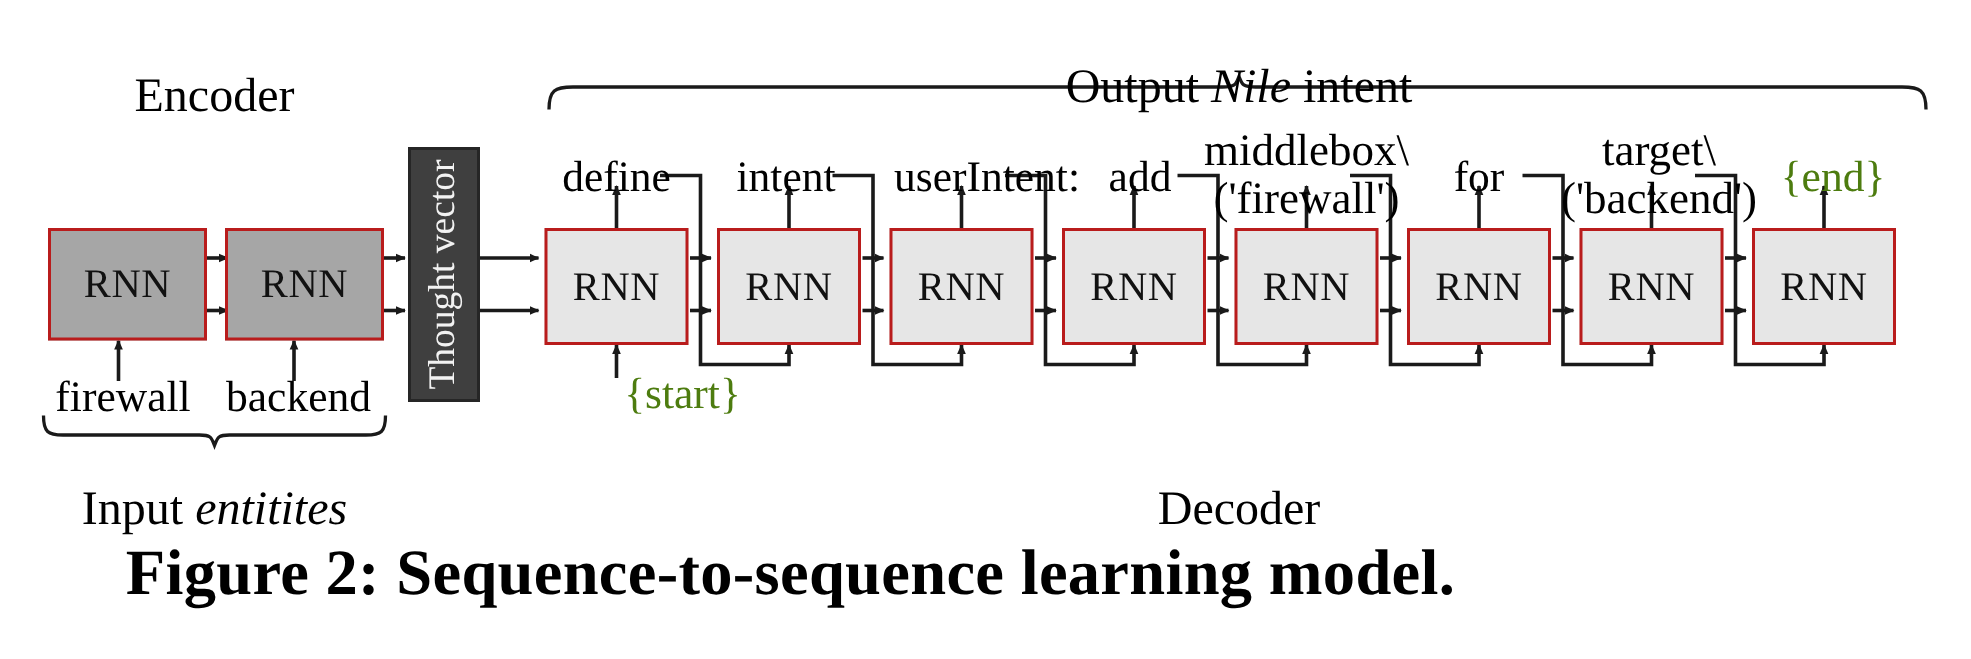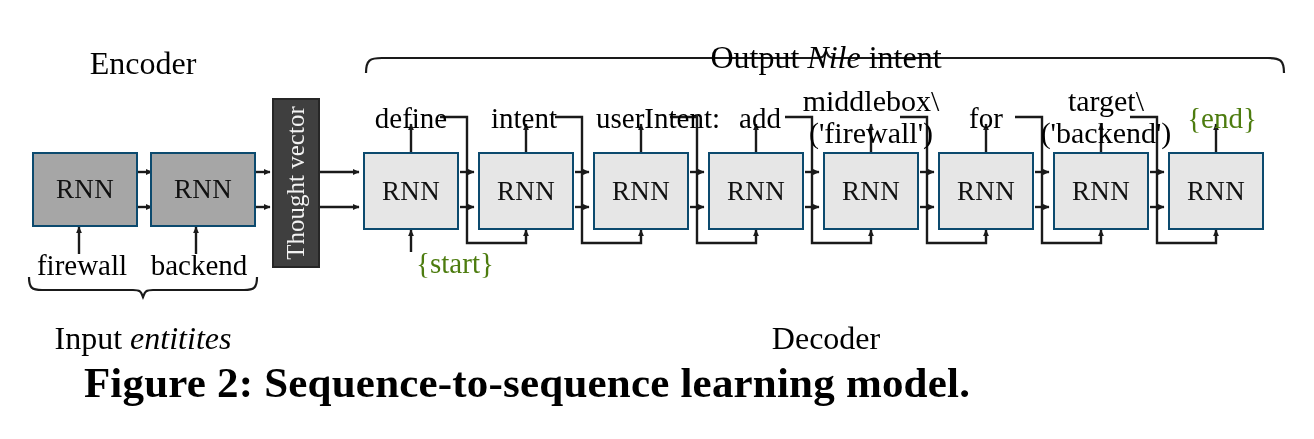--- a/index.html
+++ b/index.html
@@ -12,21 +12,21 @@
   #stage{position:absolute;left:0;top:0;width:1314px;height:439px;}
 
   .svg-layer{position:absolute;left:0;top:0;width:1314px;height:439px;pointer-events:none;}
 
   
   .cell{
     position:absolute;
     box-sizing:border-box;
     display:flex;align-items:center;justify-content:center;
     font-size:27px;letter-spacing:.4px;
-    border:2px solid #0c4a6e;
+    border:2px solid #b91c1c;
   }
   .cell.enc{background:#a6a6a6;color:#111;}
   .cell.dec{background:#e6e6e6;color:#111;}
 
   .thought{
     position:absolute;
     box-sizing:border-box;
     background:#3f3f3f;border:2px solid #262626;
     display:flex;align-items:center;justify-content:center;
   }

